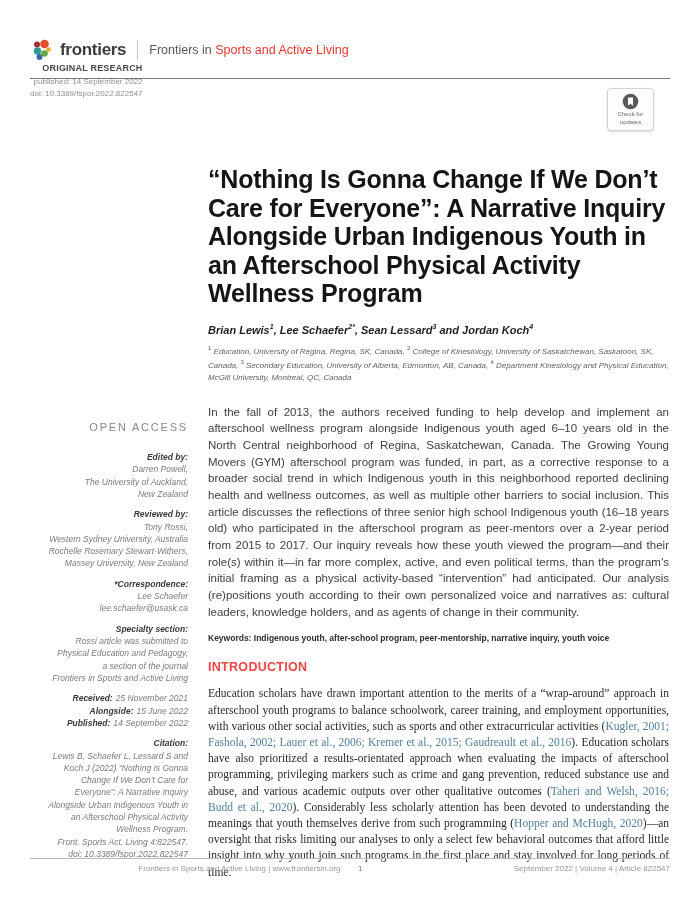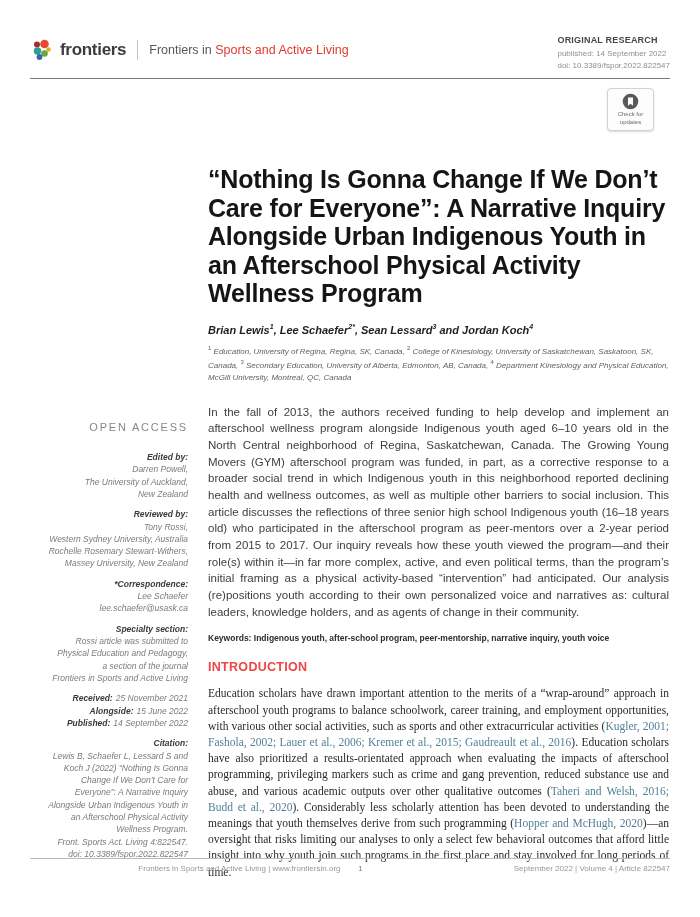--- a/index.html
+++ b/index.html
@@ -2,28 +2,28 @@
 <html style="--brand-red: #e03a2f; --link-blue: #517f96;"><head>
 <meta charset="utf-8">
 <style>
   html,body { margin:0; padding:0; background:#e9e9e9; }
   .page {
     position:relative; width:700px; height:917px; margin:0 auto;
     background:#ffffff; overflow:hidden;
     font-family:"Liberation Sans", sans-serif; color:#222;
   }
   
-  .header { position:absolute; left:30px; right:30px; top:34px; display:flex; justify-content:space-between; align-items:flex-start; }
+  .header { position:absolute; left:30px; right:30px; top:34px; display:flex; justify-content:space-between; align-items:flex-start;flex-direction:column; }
   .brand-row { display:flex; align-items:center; margin-top:4px; }
   .logo-icon { width:24px; height:24px; margin-right:6px; }
   .brand-name { font-size:17px; font-weight:bold; color:#3c3c3e; letter-spacing:-0.3px; }
   .header-divider { width:1px; height:20px; background:#c4c4c6; margin:0 11px; }
   .journal-line { font-size:12.5px; color:#58585a; }
   .journal-red { color:var(--brand-red); }
-  .pub-info { text-align:left; font-size:8px; color:#8f8f91; line-height:1.5; }
+  .pub-info { text-align:right; font-size:8px; color:#8f8f91; line-height:1.5; }
   .article-type { font-size:9px; font-weight:bold; color:#48484a; letter-spacing:0.2px; }
   .header-rule { position:absolute; left:30px; right:30px; top:78px; border-top:1px solid #78787a; }
   
   .check-badge {
     position:absolute; top:88px; right:46px; width:47px; height:43px;
     background:#fdfdfd; border:1px solid #d2d2d2; border-radius:4px;
     box-shadow:0 1px 2px rgba(0,0,0,0.15);
     display:flex; flex-direction:column; align-items:center; padding-top:4px; cursor:pointer; box-sizing:border-box;
   }
   .check-badge svg { width:17px; height:17px; }

